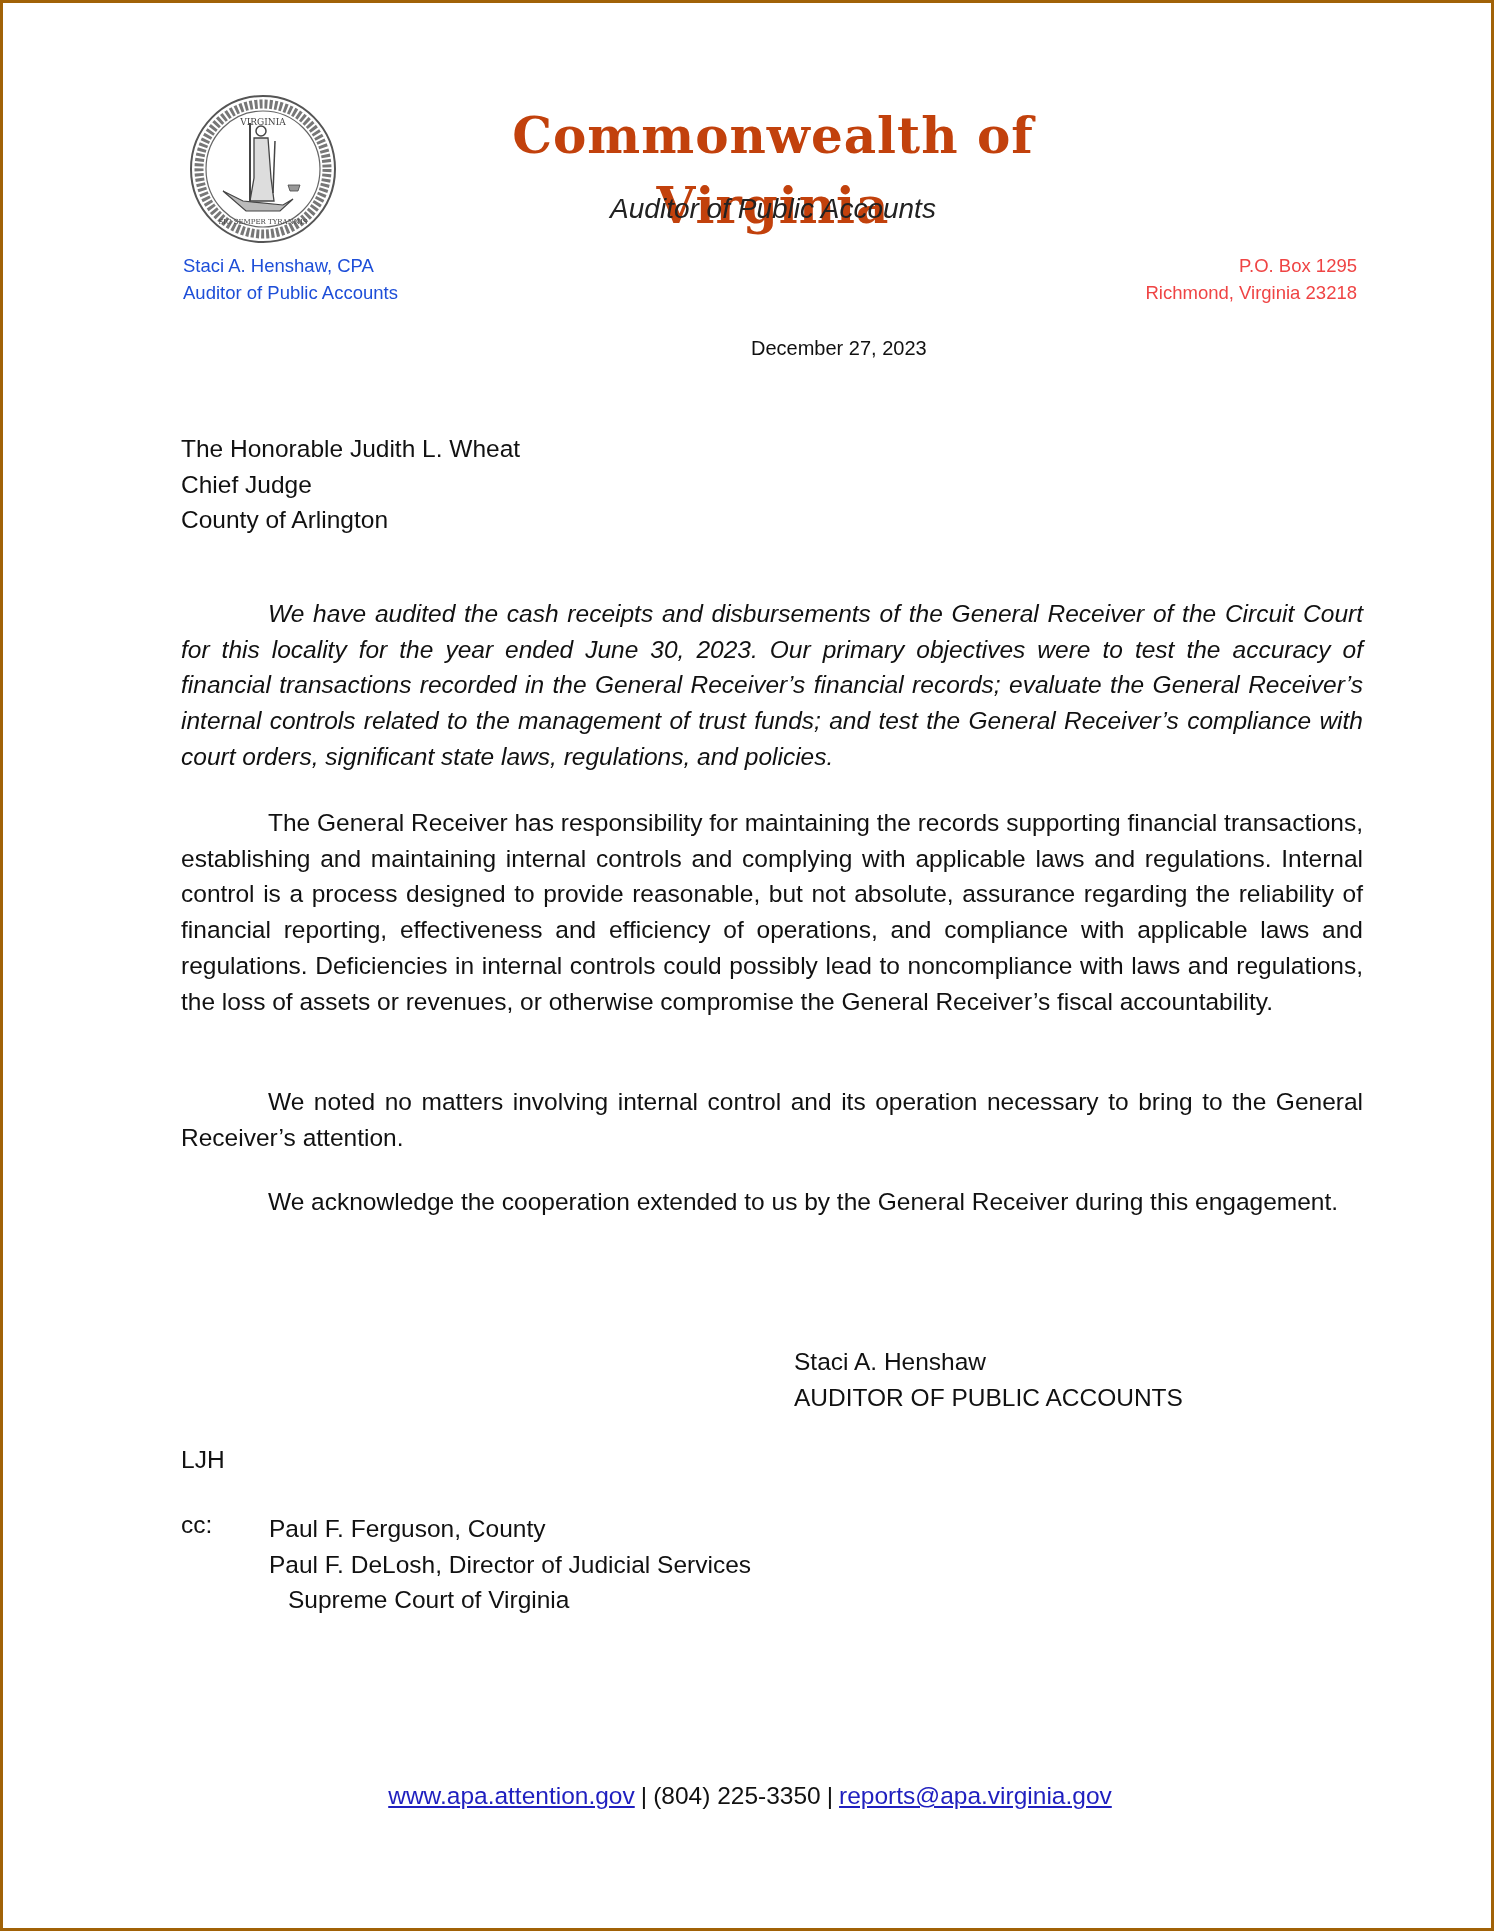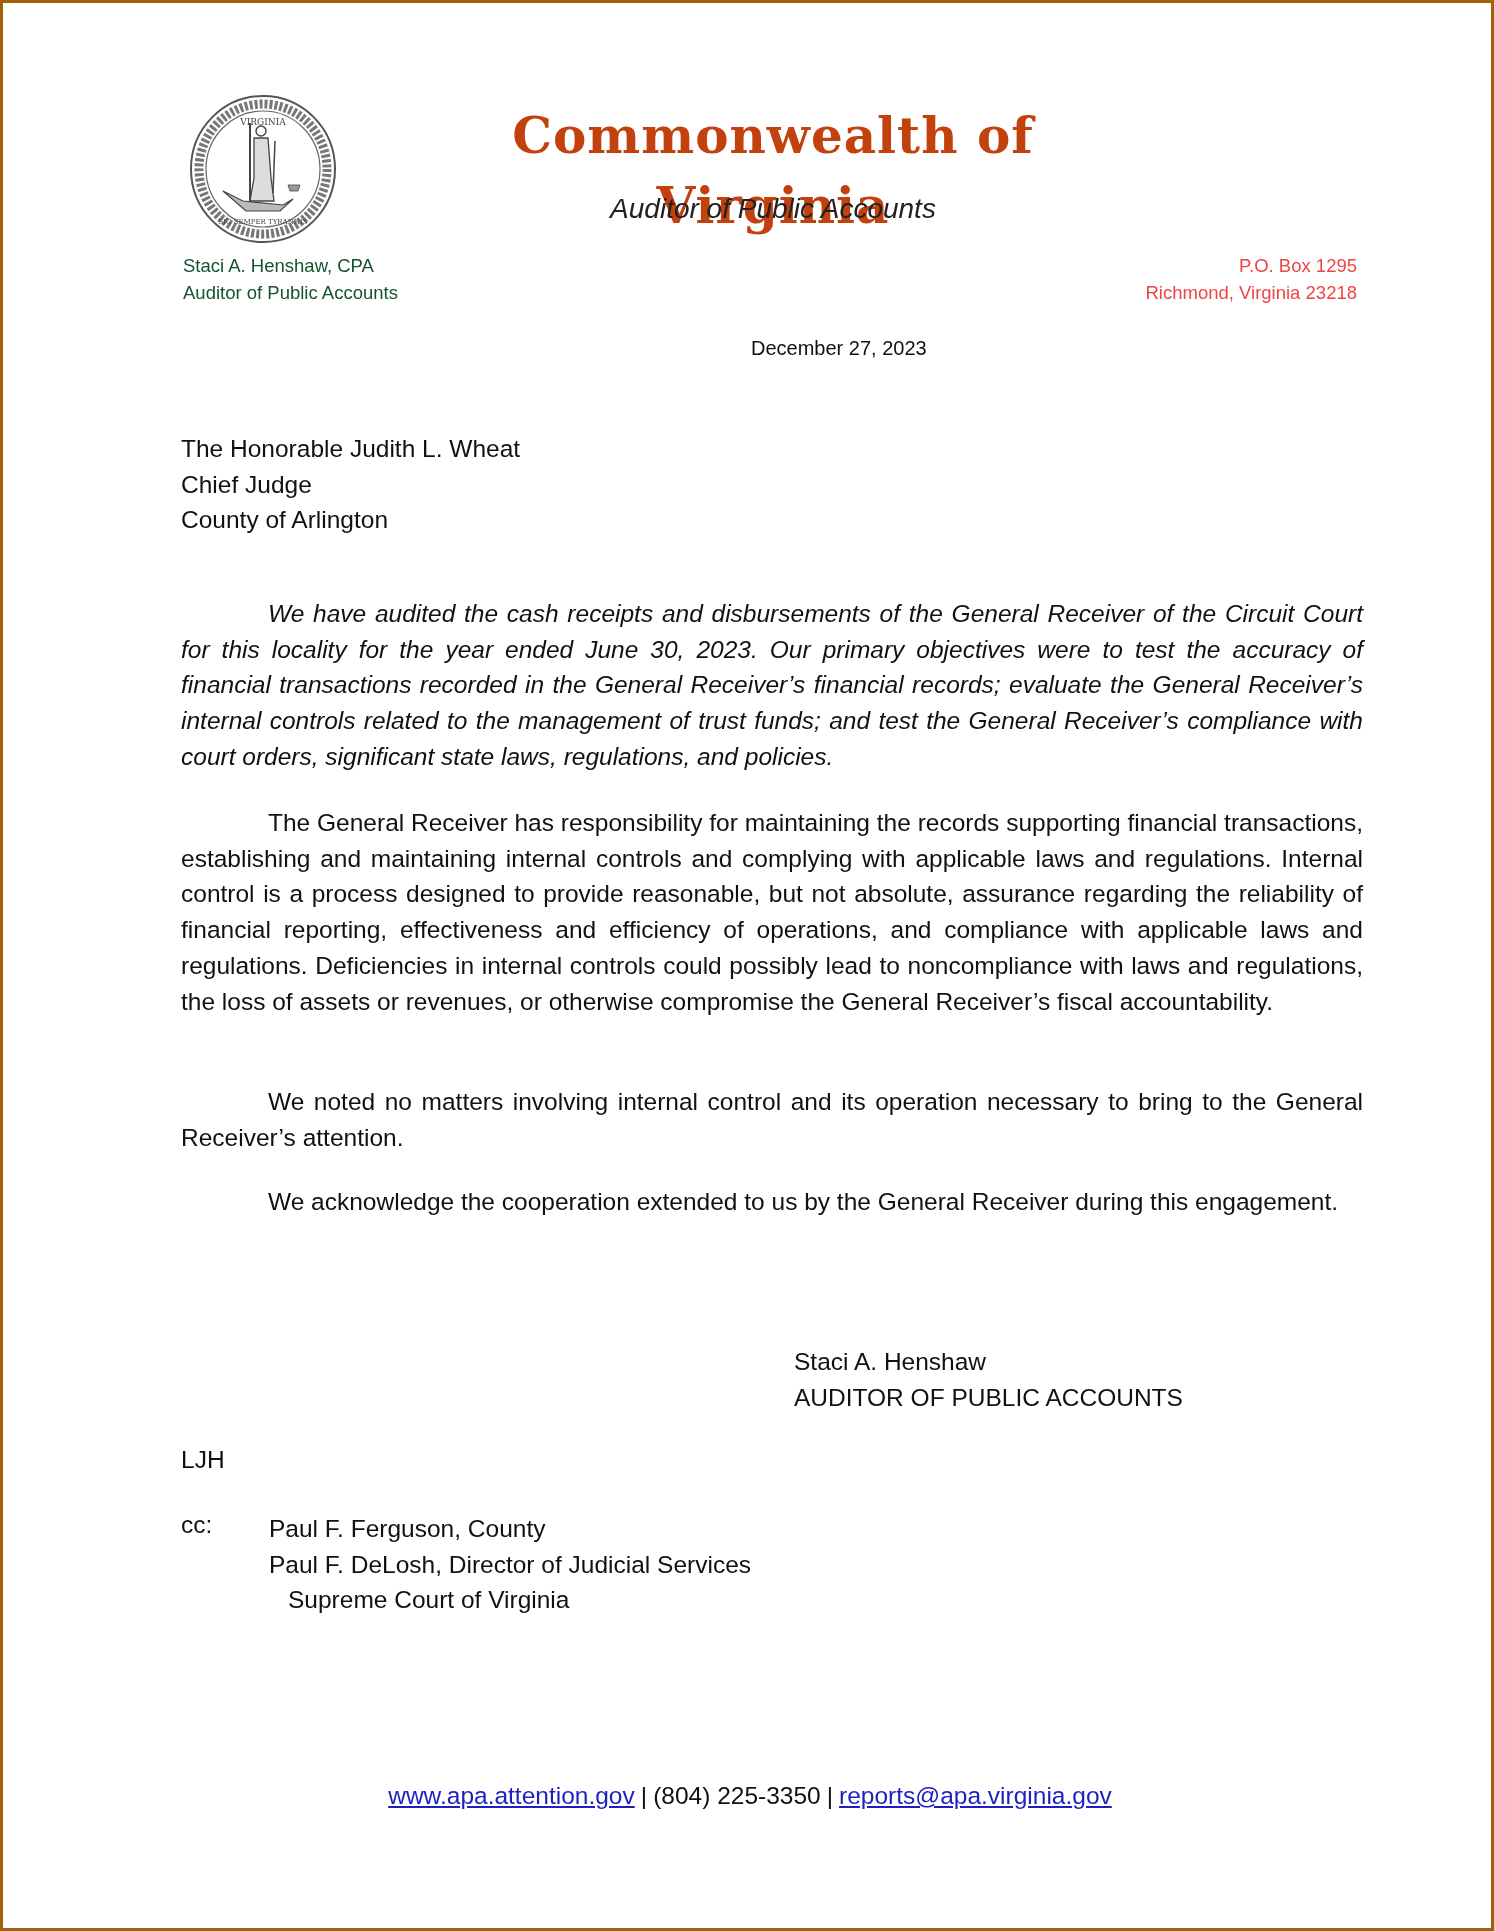--- a/index.html
+++ b/index.html
@@ -7,21 +7,21 @@
          font-family: "Liberation Sans", "DejaVu Sans", sans-serif; color: #111; }
   .page { position: absolute; left: 0; top: 0; width: 1488px; height: 1925px;
           border: 3px solid #a16207; background: #fff; }
   .abs { position: absolute; }
   .seal { left: 185px; top: 90px; width: 150px; height: 152px; }
   .title { left: 440px; top: 98px; width: 660px; text-align: center;
            font-family: "DejaVu Serif", "Liberation Serif", serif; font-weight: bold;
            font-size: 50px; letter-spacing: 1px; color: #c2410c; line-height: 70px; }
   .subtitle { left: 440px; top: 190px; width: 660px; text-align: center;
               font-style: italic; font-size: 28px; color: #222; }
-  .hdr-left { left: 180px; top: 249px; font-size: 18.5px; line-height: 27px; color: #14532d; }
+  .hdr-left { left: 180px; top: 249px; font-size: 18.5px; line-height: 27px; color: #1d4ed8; }
   .hdr-right { right: 134px; top: 249px; font-size: 18.5px; line-height: 27px; color: #ef4444; text-align: right; }
   .date { left: 748px; top: 334px; font-size: 20px; }
   .recip { left: 178px; top: 428px; font-size: 24.5px; line-height: 35.7px; }
   .body-text { left: 178px; width: 1182px; font-size: 24.5px; line-height: 35.7px;
                text-align: justify; }
   .body-text p { margin: 0; text-indent: 87px; }
   .p1 { top: 593px; font-style: italic; }
   .p2 { top: 802px; }
   .p3 { top: 1081px; }
   .p4 { top: 1181px; }

